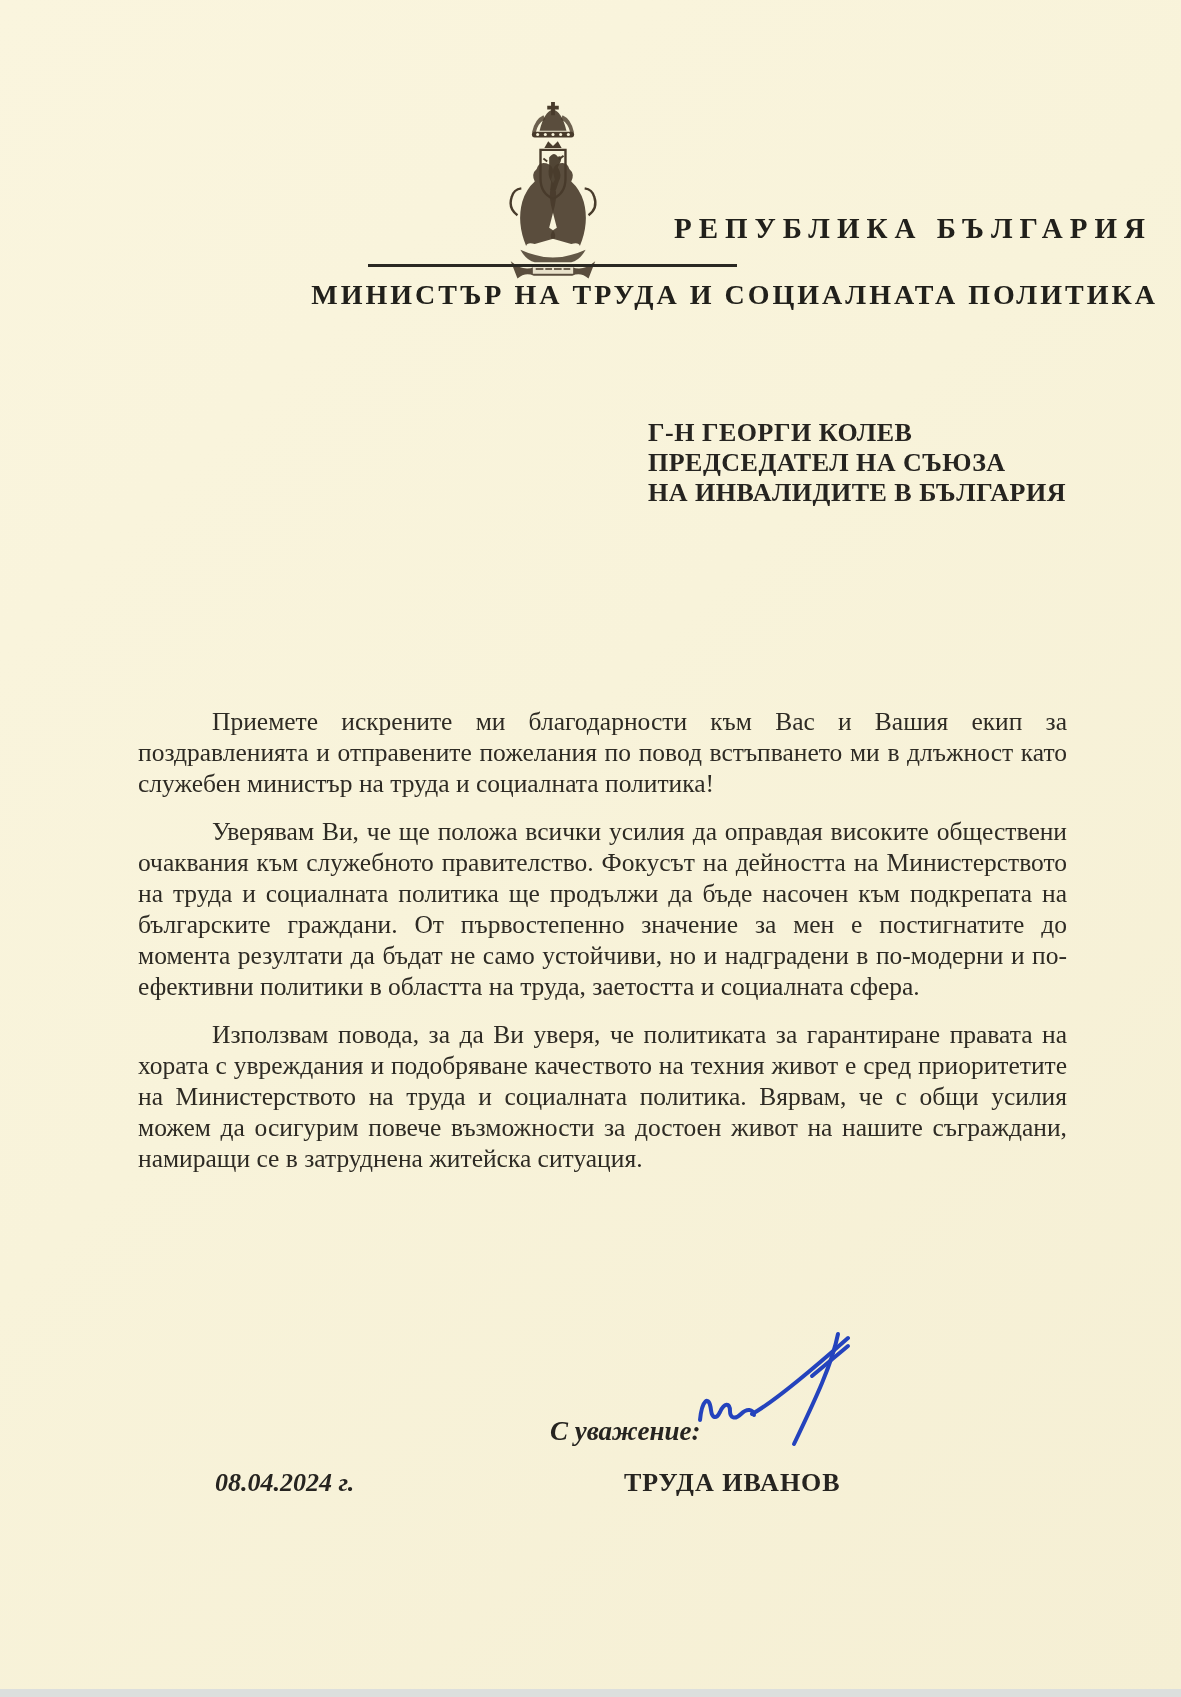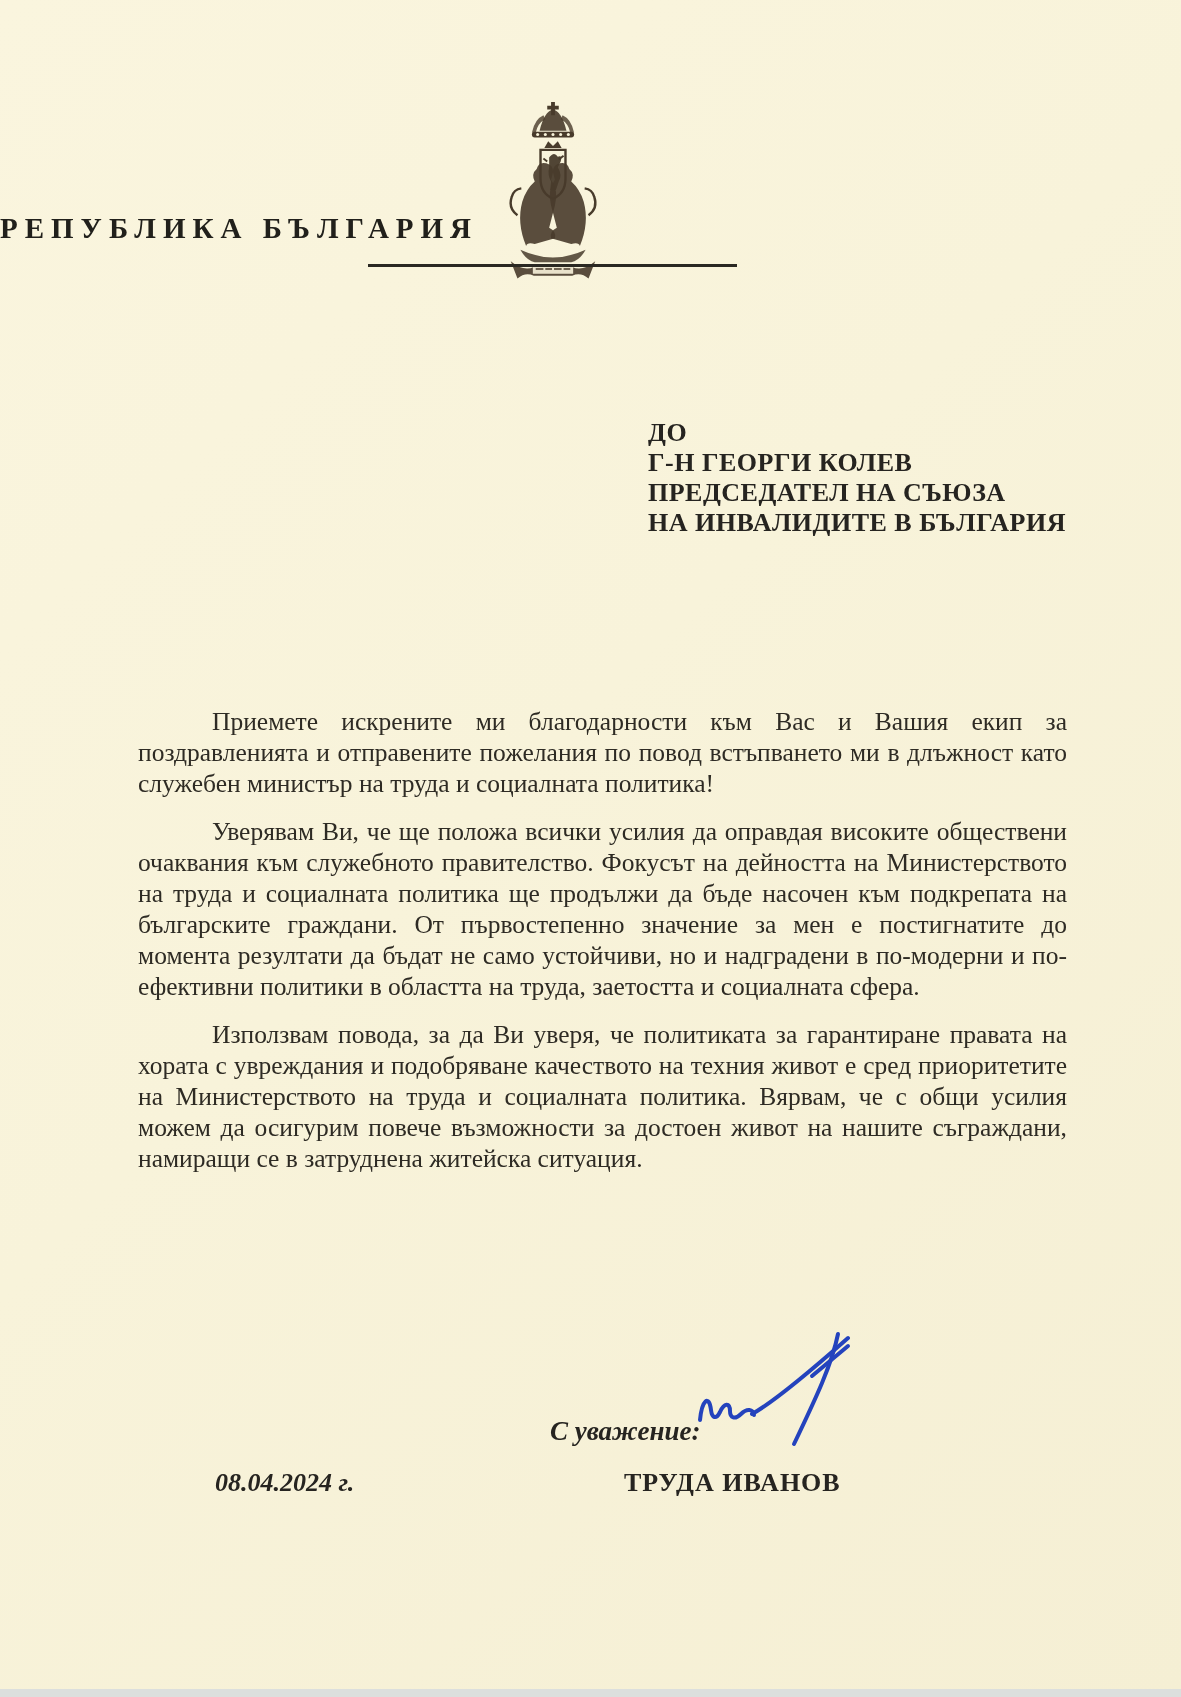--- a/index.html
+++ b/index.html
@@ -19,23 +19,24 @@
     position: absolute; left: 0; bottom: 0;
     width: 100%; height: 8px;
     background: #dcdfdd;
   }
   .emblem {
     position: absolute; left: 505px; top: 100px;
     width: 96px; height: 192px;
   }
   .header-center {
     position: absolute; left: 0; width: 1104px;
-    text-align: left;
+    text-align: right;
     color: #21201b;
     font-weight: bold;
+    padding-left: 48px;
   }
   .country-line { top: 212px; font-size: 29px; letter-spacing: 7px; }
   .header-rule {
     position: absolute; left: 368px; top: 264px;
     width: 369px; height: 3px; background: #2a2822;
   }
   .office-line { top: 279px; width: 1110px; font-size: 28px; letter-spacing: 3px; }
   .recipient {
     position: absolute; left: 648px; top: 418px;
     font-size: 26px; font-weight: bold; line-height: 30px;
@@ -115,23 +116,23 @@
       <path d="M16 156 q34 16 68 0 q-6 11 -15 13 h-38 q-9 -2 -15 -13 z" opacity="0.85"></path>
 
       <path d="M6 168 q13 11 24 6 h40 q11 5 24 -6 l-7 18 q-8 -7 -17 -3 h-40 q-9 -4 -17 3 z" opacity="0.9"></path>
       <rect x="29" y="172" width="42" height="9" fill="#f8f3da" opacity="0.9"></rect>
       <path d="M32 176 h8 M42 176 h7 M51 176 h8 M61 176 h7" stroke="#483b2b" stroke-width="1.4" fill="none"></path>
     </g>
   </svg>
 
   <div class="header-center country-line">РЕПУБЛИКА БЪЛГАРИЯ</div>
   <div class="header-rule"></div>
+  <div class="header-center office-line">МИНИСТЪР НА ТРУДА И СОЦИАЛНАТА ПОЛИТИКА</div>
 
   <div class="recipient">
-    <div>ДО</div>
     <div>Г-Н ГЕОРГИ КОЛЕВ</div>
     <div>ПРЕДСЕДАТЕЛ НА СЪЮЗА</div>
     <div>НА ИНВАЛИДИТЕ В БЪЛГАРИЯ</div>
   </div>
 
 
   <div class="body-text">
     <p>Приемете искрените ми благодарности към Вас и Вашия екип за поздравленията и отправените пожелания по повод встъпването ми в длъжност като служебен министър на труда и социалната политика!</p>
     <p>Уверявам Ви, че ще положа всички усилия да оправдая високите обществени очаквания към служебното правителство. Фокусът на дейността на Министерството на труда и социалната политика ще продължи да бъде насочен към подкрепата на българските граждани. От първостепенно значение за мен е постигнатите до момента резултати да бъдат не само устойчиви, но и надградени в по-модерни и по-ефективни политики в областта на труда, заетостта и социалната сфера.</p>
     <p>Използвам повода, за да Ви уверя, че политиката за гарантиране правата на хората с увреждания и подобряване качеството на техния живот е сред приоритетите на Министерството на труда и социалната политика. Вярвам, че с общи усилия можем да осигурим повече възможности за достоен живот на нашите съграждани, намиращи се в затруднена житейска ситуация.</p>

